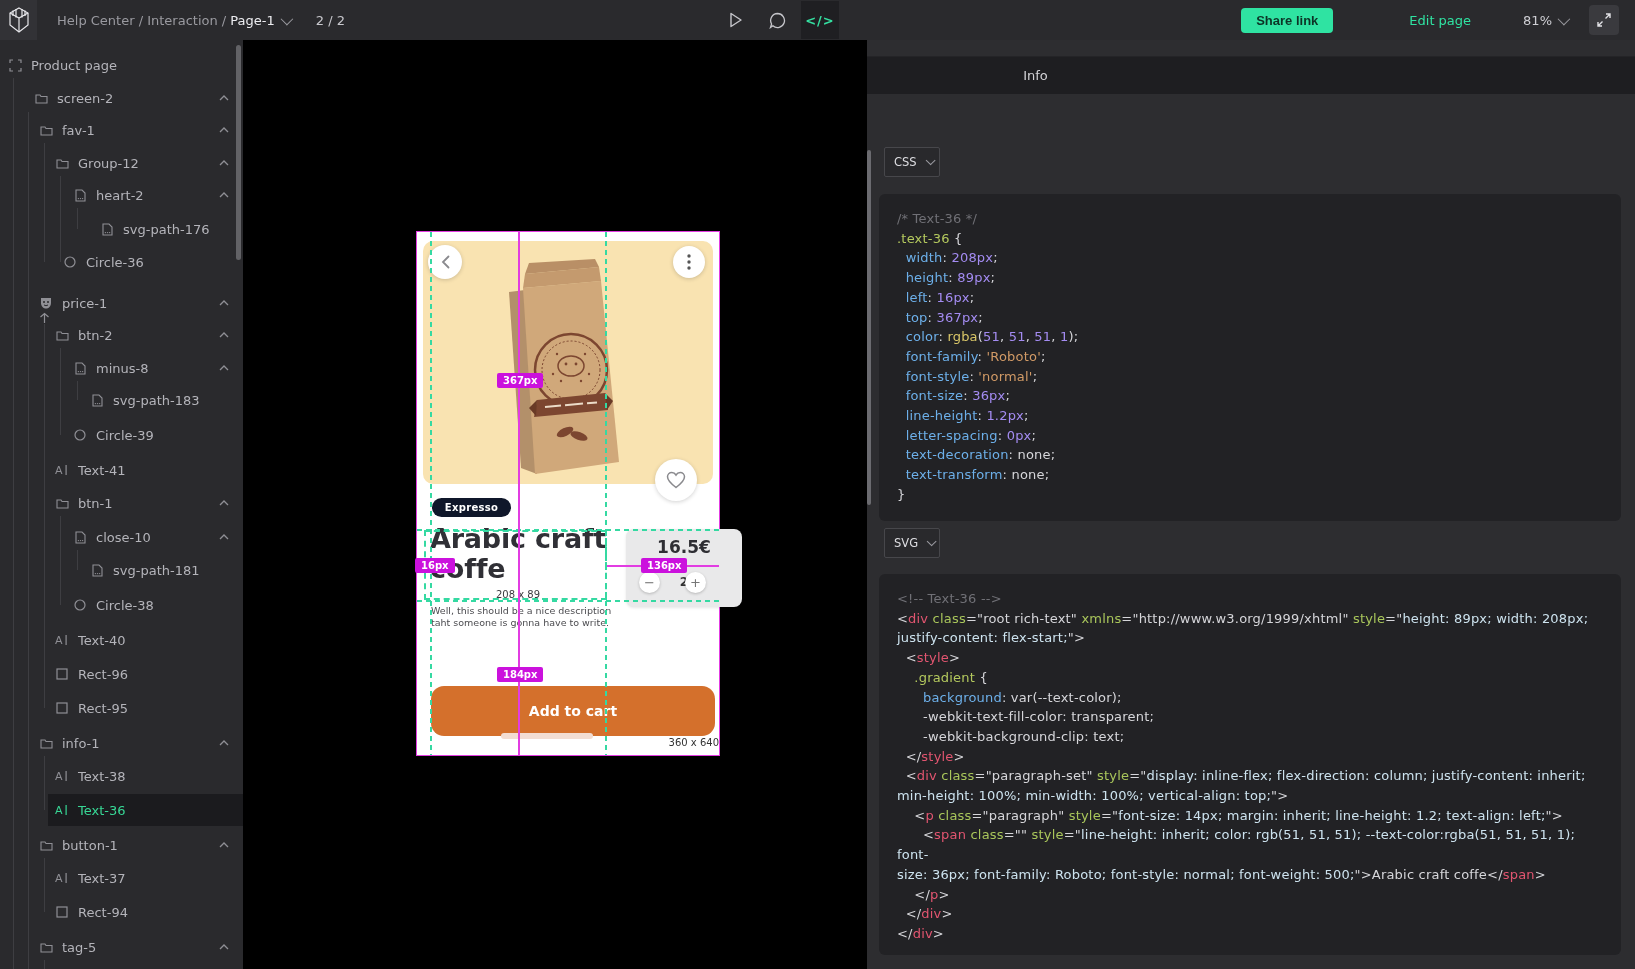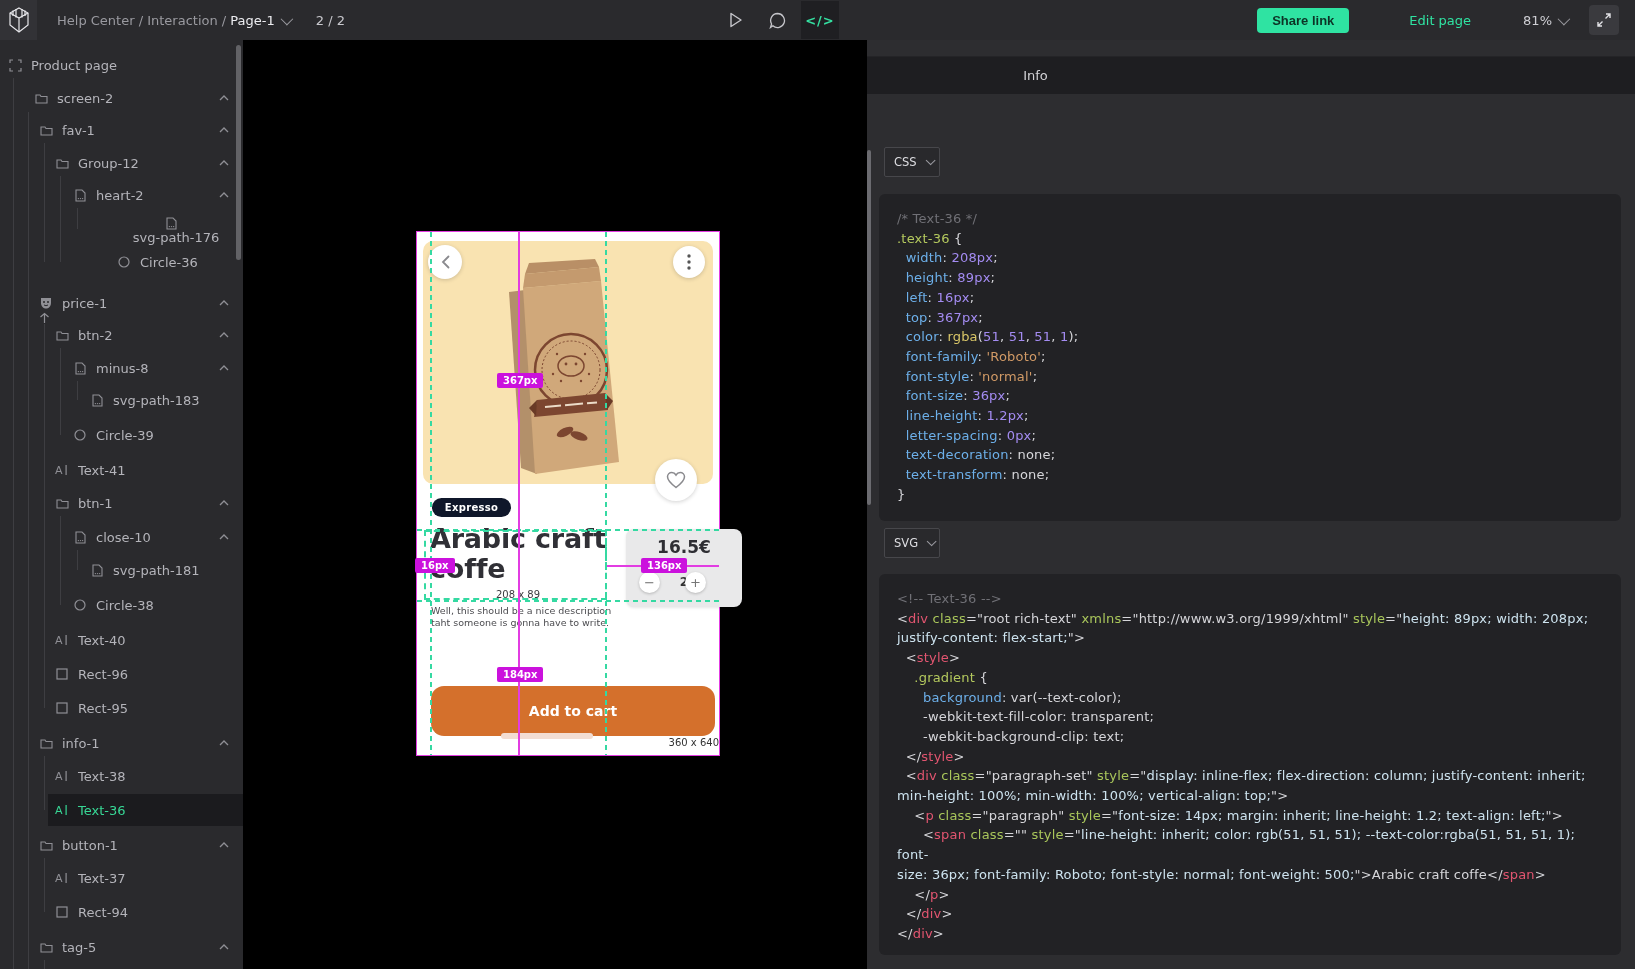--- a/index.html
+++ b/index.html
@@ -10,21 +10,21 @@
   
   #topbar { position:absolute; left:0; top:0; width:1635px; height:40px; background:#2a2a2d; display:flex; align-items:center; z-index:30; }
   #logo-tile { width:37px; height:40px; background:#323236; display:flex; align-items:center; justify-content:center; flex:0 0 auto; }
   .crumb { font-size:13px; color:#9a9aa0; margin-left:20px; white-space:pre; }
   .crumb .current { color:#ececf0; }
   .chev { display:inline-block; width:9px; height:9px; border-right:1.5px solid #9a9aa0; border-bottom:1.5px solid #9a9aa0; transform:rotate(45deg) translateY(-2px); margin-left:6px; }
   .pageind { font-size:13px; color:#c9c9ce; margin-left:26px; }
   .tb-ico { width:38px; height:38px; display:flex; align-items:center; justify-content:center; }
   #code-tile { background:#1f1f22; }
   #share-btn { margin-left:auto; background:#2fe3a2; color:#0d3326; font-size:13px; font-weight:bold; border:none; border-radius:4px; padding:5px 15px; cursor:pointer; }
-  #edit-link { color:#2fe3a2; font-size:13px; margin-left:60px; }
+  #edit-link { color:#2fe3a2; font-size:13px; margin-left:76px; }
   #zoom-ctl { color:#cfcfd4; font-size:13px; margin-left:52px; display:flex; align-items:center; }
   #expand-tile { width:30px; height:30px; background:#3a3a3e; border-radius:4px; margin-left:22px; margin-right:16px; display:flex; align-items:center; justify-content:center; }
 
   
   #sidebar { position:absolute; left:0; top:40px; width:243px; height:929px; background:#2a2a2d; z-index:20; }
   .tree-row { position:absolute; height:26px; display:flex; align-items:center; font-size:13px; color:#b4b4ba; width:100%; }
   .tree-row .lbl { margin-left:9px; white-space:nowrap; }
   .tree-row.sel { color:#37d795; }
   .row-hl { position:absolute; left:48px; right:0; top:-3px; bottom:-3px; background:#1b1b1e; z-index:-1; }
   .tree-ico { width:14px; height:14px; flex:0 0 auto; display:flex; align-items:center; justify-content:center; }
@@ -175,32 +175,32 @@
               <circle cx="3.4" cy="9.6" r=".7" fill="#8f8f95"></circle>
               <circle cx="5.5" cy="9.6" r=".7" fill="#8f8f95"></circle>
               <circle cx="7.6" cy="9.6" r=".7" fill="#8f8f95"></circle>
             </svg>
           </span>
           <span class="lbl">heart-2</span>
           <svg class="tree-chev" viewBox="0 0 10 6">
             <path d="M1 5 L5 1 L9 5" fill="none" stroke="#8f8f95" stroke-width="1.3"></path>
           </svg>
         </div>
-        <div class="tree-row" style="top: 176px; padding-left: 100px; flex-direction: column;">
+        <div class="tree-row" style="top: 176px; padding-left: 100px;">
           <span class="tree-ico">
             <svg width="11" height="13" viewBox="0 0 11 13">
               <path d="M1 1 H7 L10 4 V12 H1 Z" fill="none" stroke="#8f8f95" stroke-width="1.1"></path>
               <circle cx="3.4" cy="9.6" r=".7" fill="#8f8f95"></circle>
               <circle cx="5.5" cy="9.6" r=".7" fill="#8f8f95"></circle>
               <circle cx="7.6" cy="9.6" r=".7" fill="#8f8f95"></circle>
             </svg>
           </span>
           <span class="lbl">svg-path-176</span>
         </div>
-        <div class="tree-row" style="top: 209px; padding-left: 117px;">
+        <div class="tree-row" style="top: 209px; padding-left: 63px;">
           <span class="tree-ico">
             <svg width="12" height="12" viewBox="0 0 12 12">
               <circle cx="6" cy="6" r="5" fill="none" stroke="#8f8f95" stroke-width="1.2"></circle>
             </svg>
           </span>
           <span class="lbl">Circle-36</span>
         </div>
         <div class="tree-row" style="top: 250px; padding-left: 39px;">
           <span class="tree-ico">
             <svg width="12" height="12" viewBox="0 0 12 12">

